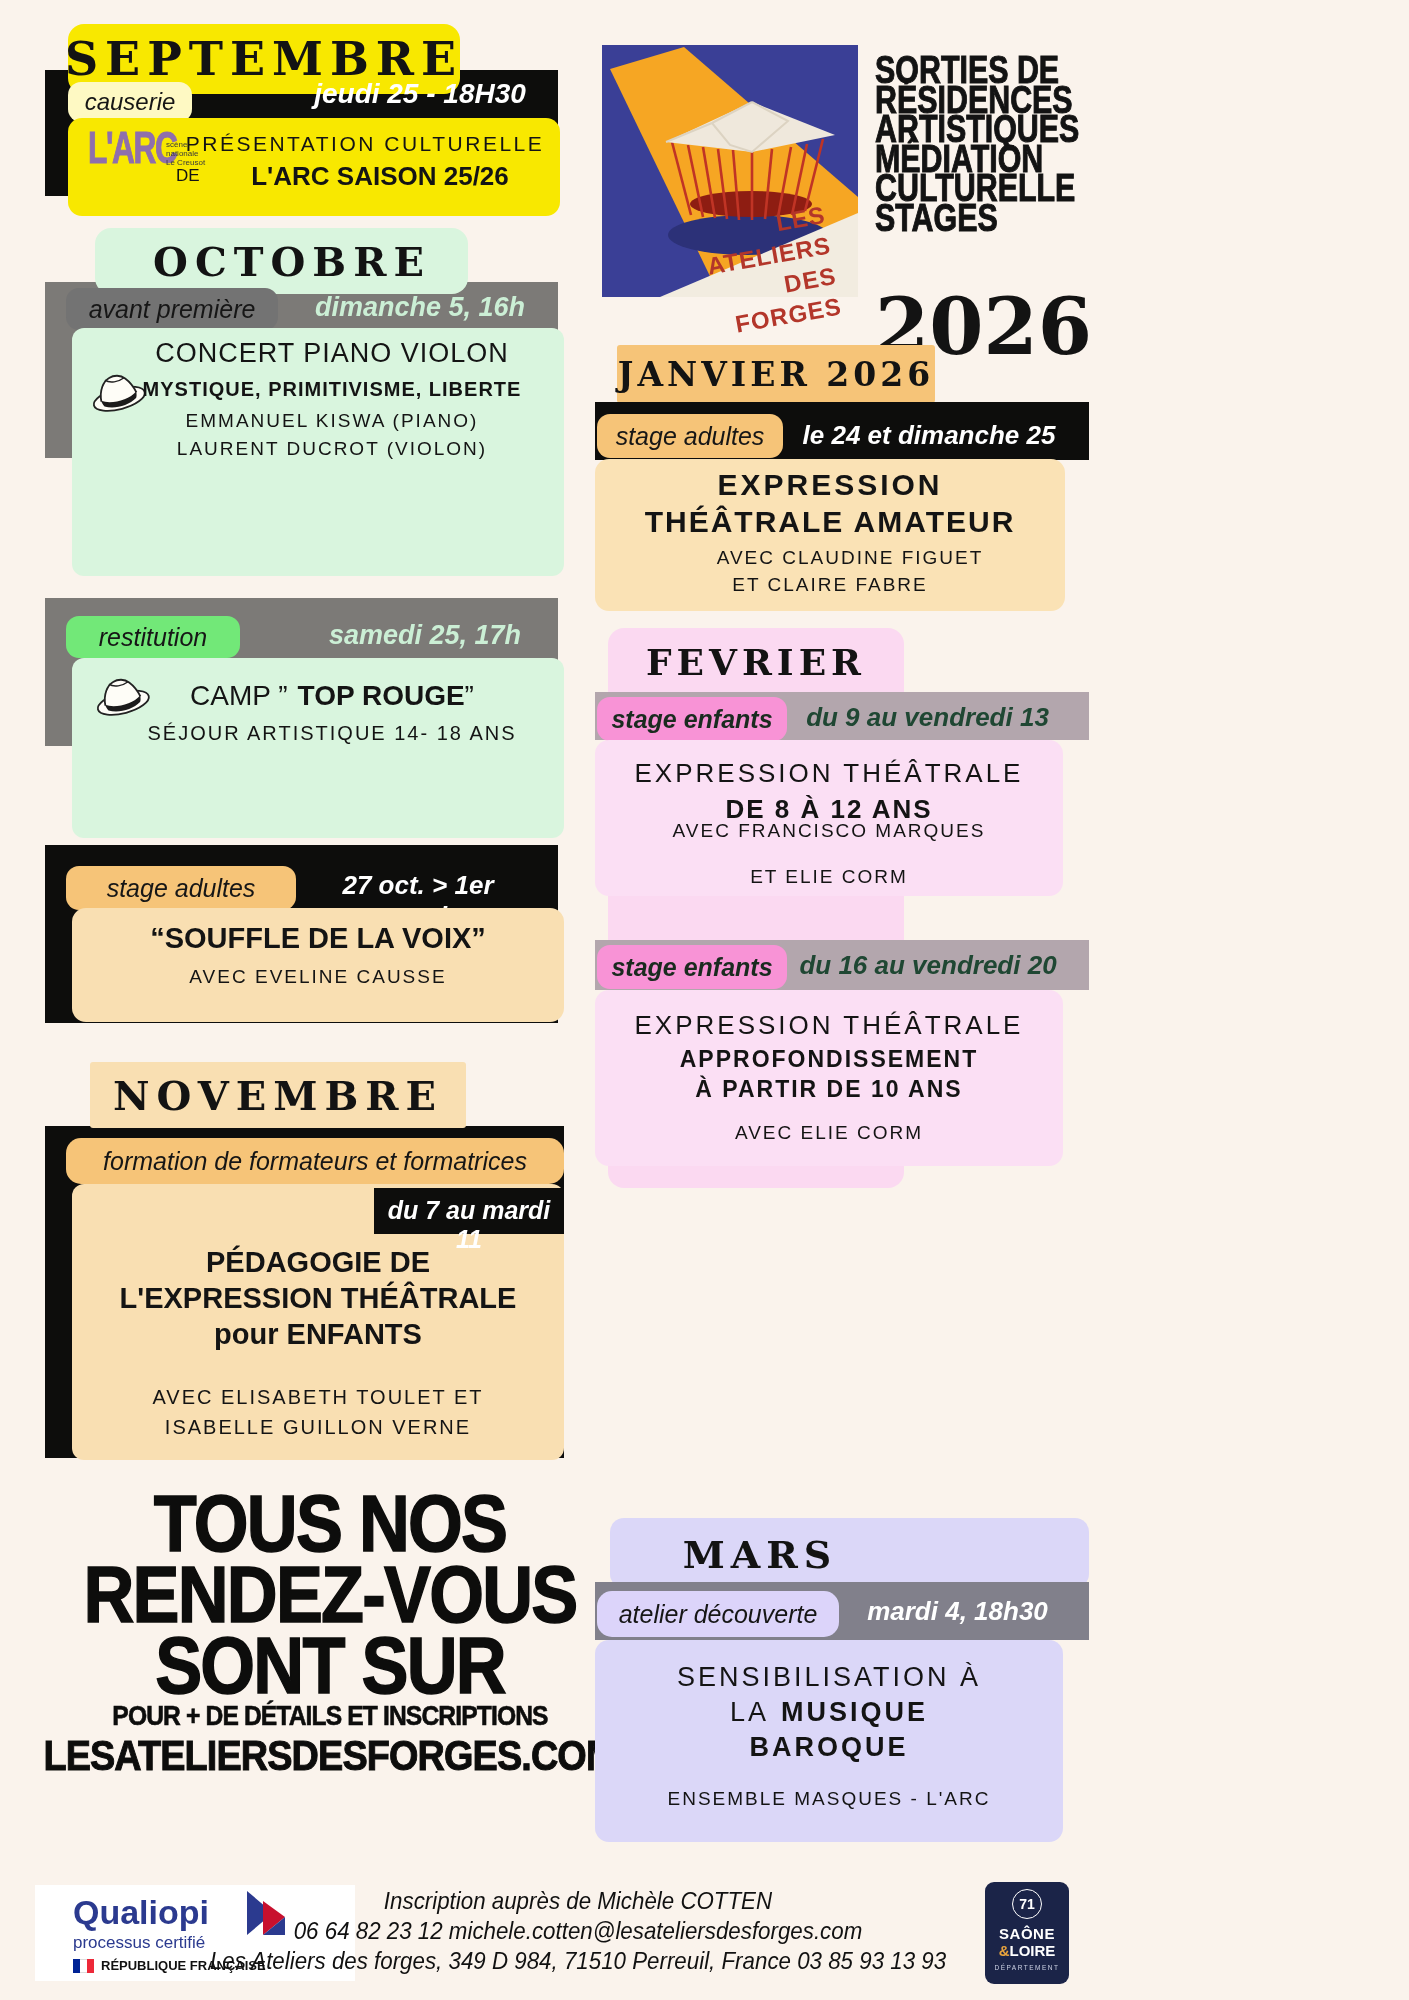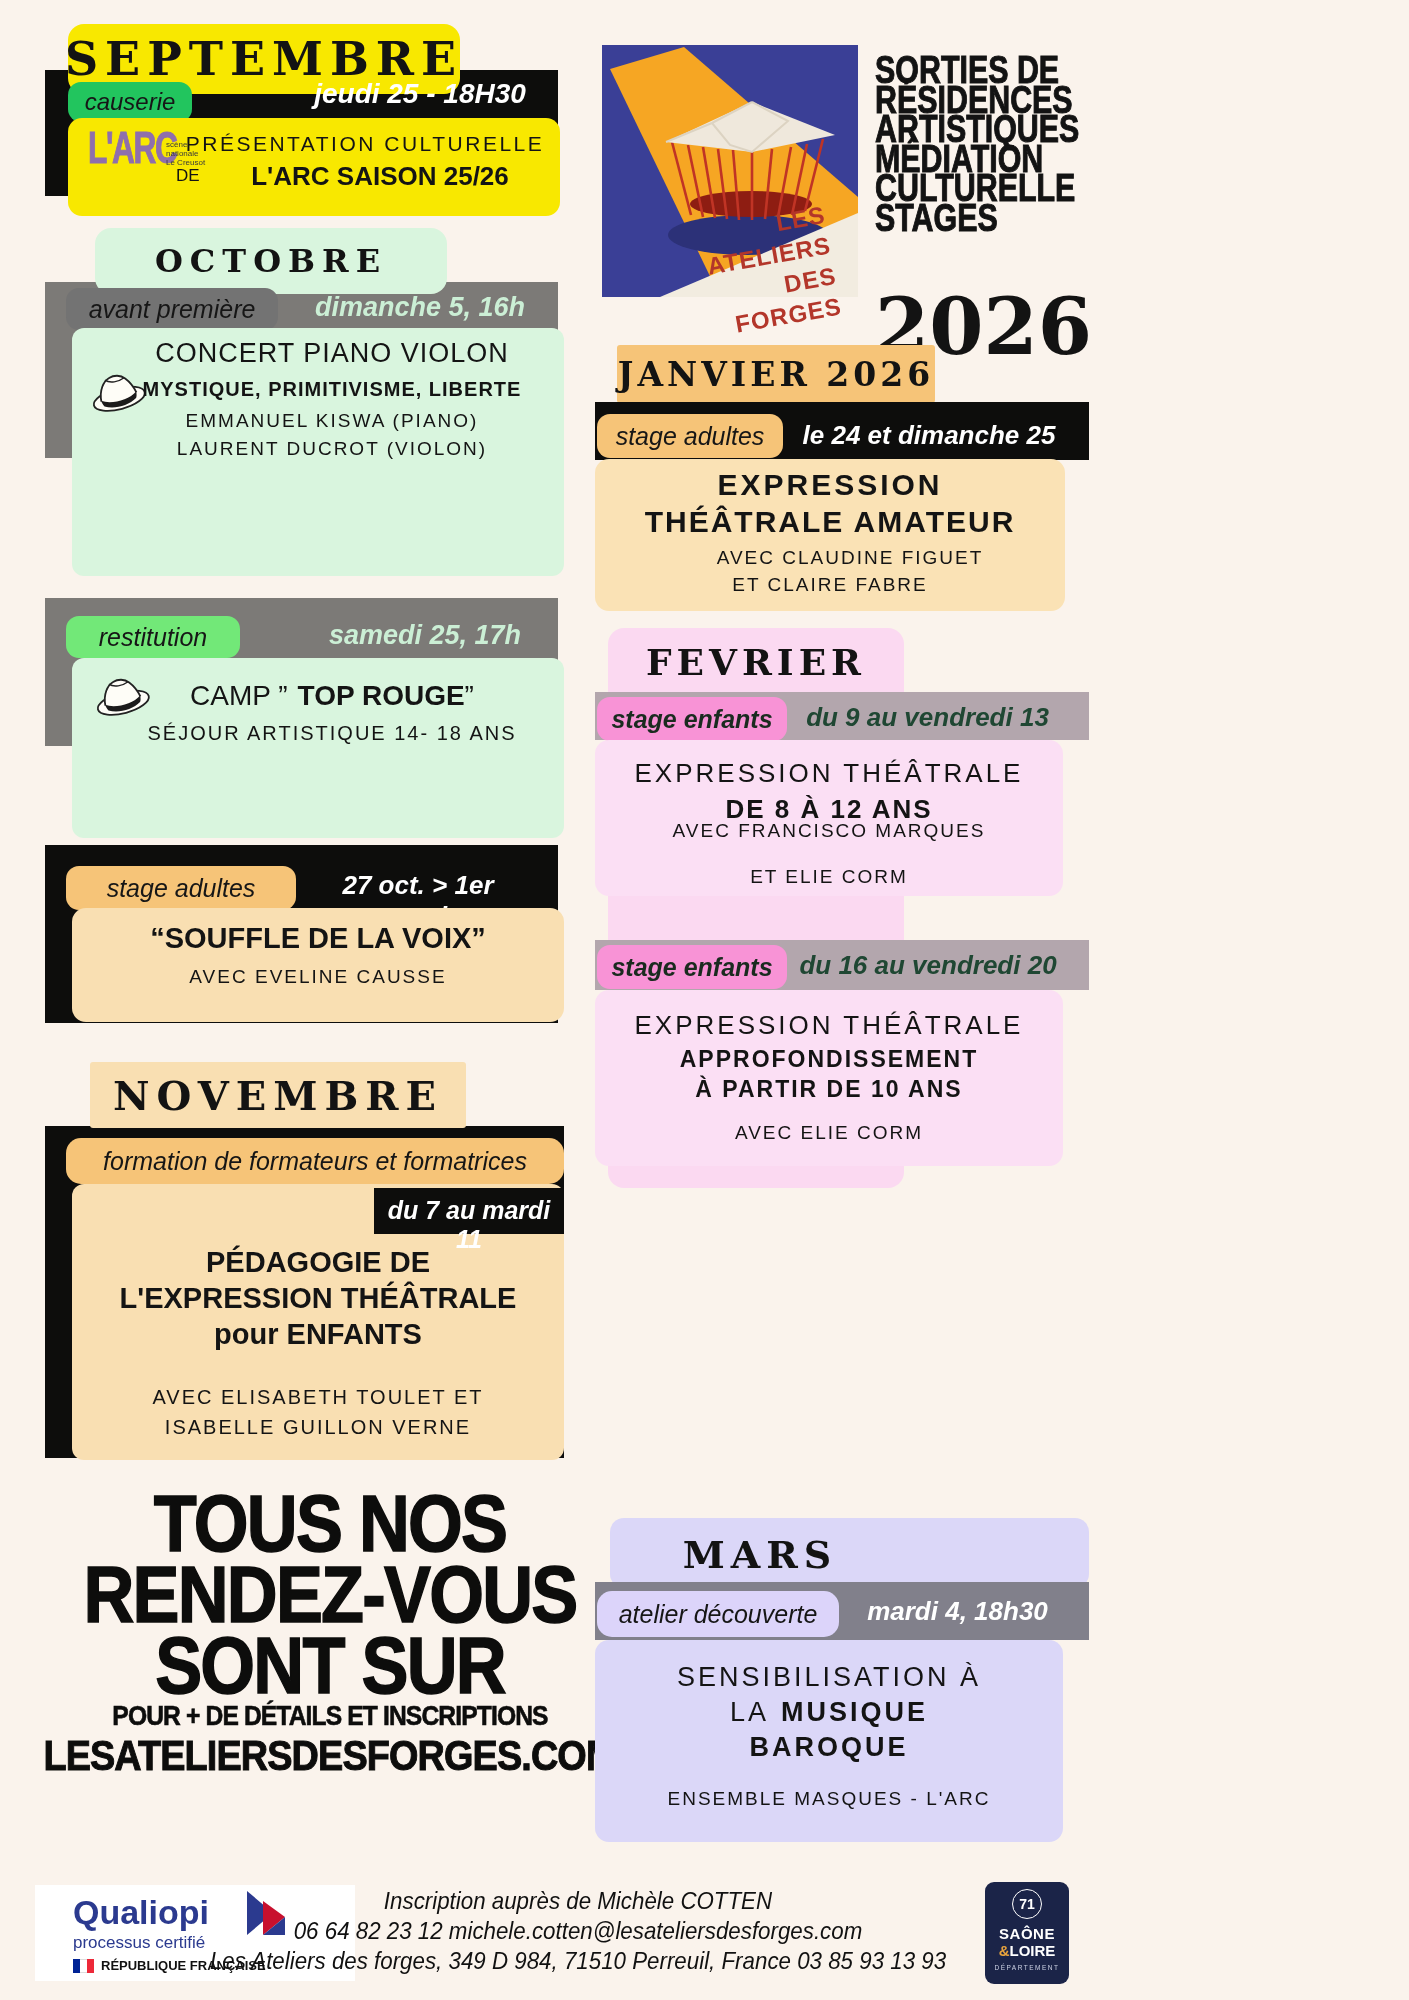--- a/index.html
+++ b/index.html
@@ -27,21 +27,21 @@
 </head>
 <body>
 
 <div id="poster">
 
   <div>
     <div class="bar" style="left:45px;top:70px;width:513px;height:126px;background:#0D0D0C;"></div>
     <div class="month" style="left:68px;top:24px;width:392px;height:70px;background:#F8E800;border-radius:16px;font-size:46px;">
         <span>SEPTEMBRE</span>
       </div>
-    <div class="pill" style="left:68px;top:82px;width:124px;height:40px;background:#22c55e;font-size:24px;">
+    <div class="pill" style="left:68px;top:82px;width:124px;height:40px;background:#fef9c3;font-size:24px;">
         <span>causerie</span>
       </div>
     <div class="datetxt" style="left:290px;top:78px;width:260px;color:#fff;font-size:28px;">jeudi 25 - 18H30</div>
     <div class="box" style="left:68px;top:118px;width:492px;height:98px;background:#F8E800;"></div>
     <div class="abs" style="left:88px;top:126px;width:120px;height:86px;">
       <span style="position:absolute;left:0;top:0;font-size:44px;font-weight:bold;color:#8F6FAC;letter-spacing:-2px;transform:scaleX(0.72);transform-origin:left top;line-height:44px;-webkit-text-stroke:1px #8F6FAC;">L'ARC</span>
       <span style="position:absolute;left:78px;top:14px;font-size:8px;color:#3a3a3a;line-height:9px;">
         <span>scène</span><br>
         <span>nationale</span><br>
         <span>Le Creusot</span>
@@ -87,21 +87,21 @@
     <div class="tagline-line">RÉSIDENCES</div>
     <div class="tagline-line">ARTISTIQUES</div>
     <div class="tagline-line">MÉDIATION</div>
     <div class="tagline-line">CULTURELLE</div>
     <div class="tagline-line">STAGES</div>
   </div>
   <div class="abs serifbig" style="left:875px;top:298px;font-size:78px;line-height:58px;color:#131313;">2026</div>
 
   <div>
     <div class="bar" style="left:45px;top:282px;width:513px;height:176px;background:#7C7A77;"></div>
-    <div class="month" style="left:95px;top:228px;width:352px;height:66px;background:#D9F5DE;border-radius:16px;font-size:32px;">
+    <div class="month" style="left:95px;top:228px;width:352px;height:66px;background:#D9F5DE;border-radius:16px;font-size:40px;padding-left:21px;">
         <span>OCTOBRE</span>
       </div>
     <div class="pill" style="left:66px;top:288px;width:212px;height:42px;background:#737373;">
         <span>avant première</span>
       </div>
     <div class="datetxt" style="left:290px;top:292px;width:260px;color:#CBEFD5;">dimanche 5, 16h</div>
     <div class="box" style="left:72px;top:328px;width:492px;height:248px;background:#D9F5DE;border-radius:12px;"></div>
     <div class="hat" style="left:88px;top:368px;">
       <svg width="58" height="44" viewBox="0 0 64 46">
         <ellipse cx="32" cy="33" rx="29" ry="11.5" fill="#FEFDF7" stroke="#222" stroke-width="2"></ellipse>

